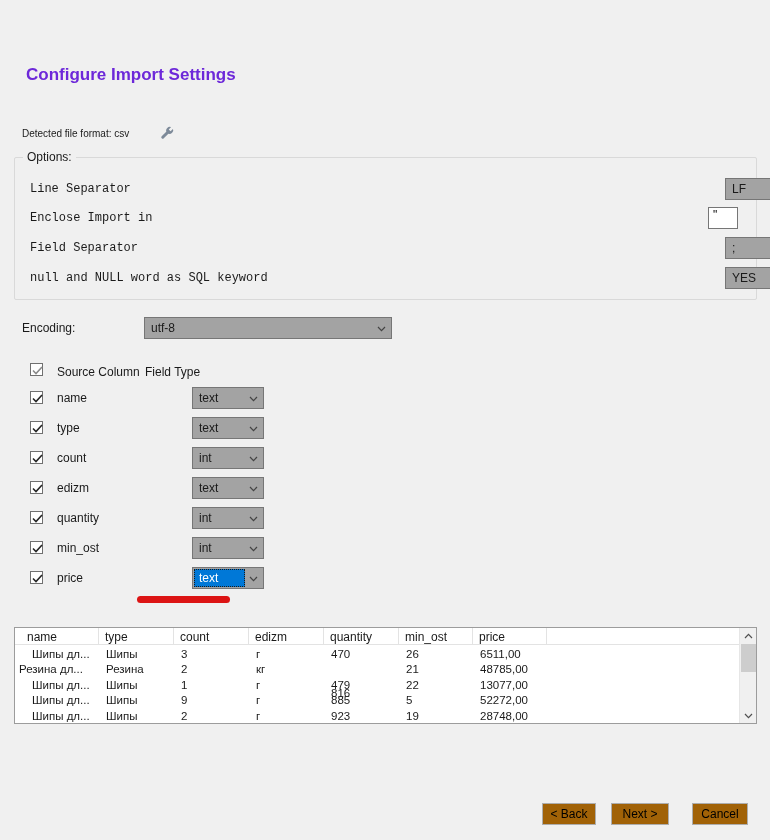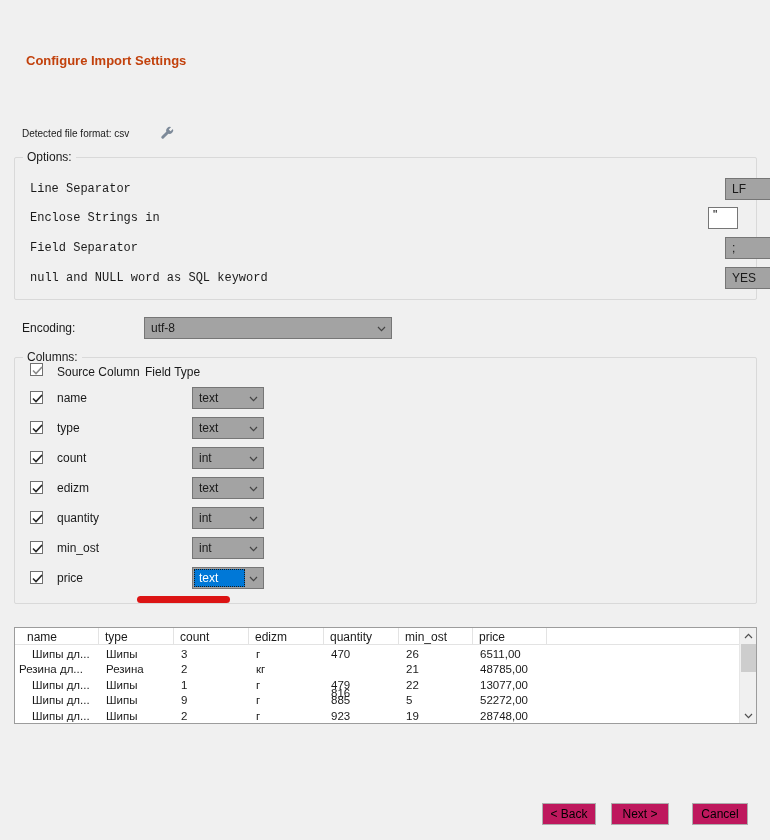--- a/index.html
+++ b/index.html
@@ -11,21 +11,21 @@
   .titlebar { position:absolute; left:0; top:0; width:770px; height:30px; background:#ffffff; }
   .app-icon { position:absolute; left:8px; top:7px; width:16px; height:16px; }
   .title-text { position:absolute; left:31px; top:8px; font-size:12px; color:#000; }
   .win-btn { position:absolute; top:0; width:45px; height:30px; display:flex; align-items:center; justify-content:center; cursor:default; }
   .btn-min { right:78px; } .btn-max { right:34px; } .btn-close { right:-10px; }
   .glyph-min { width:11px; height:0; border-top:1px solid #000; display:block; }
   .glyph-max { width:10px; height:10px; border:1px solid #000; display:block; }
   .glyph-close { font-size:15px; line-height:15px; color:#000; }
 
   
-  .page-heading { position:absolute; left:26px; top:53px; font-size:13px; font-weight:bold; color:#c2410c; }
+  .page-heading { position:absolute; left:26px; top:65px; font-size:17px; font-weight:bold; color:#6d28d9; }
   .detected { position:absolute; left:22px; top:128px; font-size:10px; }
   .wrench { position:absolute; left:158px; top:125px; width:17px; height:17px; }
 
   
   .groupbox { position:absolute; border:1px solid #d9d9d9; border-radius:2px; }
   .groupbox-label { position:absolute; top:-8px; left:8px; background:#f0f0f0; padding:0 4px; font-size:12px; color:#1a1a1a; }
   .gb-options { left:14px; top:157px; width:743px; height:143px; }
   .gb-columns { left:14px; top:357px; width:743px; height:247px; }
 
   .opt-label { position:absolute; left:30px; height:22px; display:flex; align-items:center; font-size:12px;font-family:Liberation Mono, monospace; }
@@ -53,21 +53,21 @@
   .pv-header { position:absolute; left:0; top:0; right:17px; height:17px; background:#fff; border-bottom:1px solid #e3e3e3; }
   .pv-hcell { position:absolute; top:0; height:17px; display:flex; align-items:center; padding-left:6px; font-size:12px; color:#1a1a1a; border-right:1px solid #e3e3e3; }
   .pv-row { position:absolute; left:0; right:17px; height:15px; }
   .pv-cell { position:absolute; top:0; height:15px; display:flex; align-items:center; padding-left:7px; font-size:11.5px; white-space:nowrap; overflow:hidden; }
   .scrollbar { position:absolute; right:0; top:0; bottom:0; width:17px; background:#f0f0f0; border-left:1px solid #e6e6e6; }
   .sb-arrow { position:absolute; left:0; width:17px; height:15px; display:flex; align-items:center; justify-content:center; }
   .sb-up { top:0; } .sb-down { bottom:0; }
   .sb-thumb { position:absolute; left:1px; top:16px; width:15px; height:28px; background:#cdcdcd; }
 
   
-  .btn { position:absolute; top:803px; height:22px; background:#be185d; border:1px solid #adadad; font-family:"Liberation Sans", sans-serif; font-size:12px; display:flex; align-items:center; justify-content:center; cursor:default; }
+  .btn { position:absolute; top:803px; height:22px; background:#a16207; border:1px solid #adadad; font-family:"Liberation Sans", sans-serif; font-size:12px; display:flex; align-items:center; justify-content:center; cursor:default; }
   .btn-back { left:542px; width:54px; }
   .btn-next { left:611px; width:58px; }
   .btn-cancel { left:692px; width:56px; }
 </style>
 </head>
 <body>
 
 <div class="window">
 
 
@@ -79,21 +79,21 @@
       <circle cx="8" cy="3.8" r="3.2"></circle>
       <rect x="6.8" y="0" width="2.4" height="3.8" fill="#f0f0f0"></rect>
       <rect x="6.6" y="5.2" width="2.8" height="9.2" rx="1.4"></rect>
     </g>
   </svg>
 
   <div class="groupbox gb-options">
     <span class="groupbox-label">Options:</span>
   </div>
   <div class="opt-label" style="top:178px;">Line Separator</div>
-  <div class="opt-label" style="top:207px;">Enclose Strings in</div>
+  <div class="opt-label" style="top:207px;">Enclose Import in</div>
   <div class="opt-label" style="top:237px;">Field Separator</div>
   <div class="opt-label" style="top:267px;">null and NULL word as SQL keyword</div>
 
   <div class="combo" style="left:678px; top:178px; width:60px;">
     <span class="combo-text">LF</span>
     <svg class="chev" viewBox="0 0 9 6">
         <polyline points="1,1 4.5,4.6 8,1" fill="none" stroke="#444" stroke-width="1.2"></polyline>
       </svg>
   </div>
   <input class="win-input" style="left: 708px; top: 207px; width: 30px;" value="&quot;">
@@ -111,23 +111,20 @@
   </div>
 
   <div class="enc-label">Encoding:</div>
   <div class="combo" style="left:97px; top:317px; width:248px;">
     <span class="combo-text">utf-8</span>
     <svg class="chev" viewBox="0 0 9 6">
         <polyline points="1,1 4.5,4.6 8,1" fill="none" stroke="#444" stroke-width="1.2"></polyline>
       </svg>
   </div>
 
-  <div class="groupbox gb-columns">
-    <span class="groupbox-label">Columns:</span>
-  </div>
   <span class="checkbox" style="left:30px; top:363px;">
     <svg width="11" height="9" viewBox="0 0 11 9">
         <polyline points="1,4.5 4,7.5 10,1" fill="none" stroke="#8a8a8a" stroke-width="1.6"></polyline>
       </svg>
   </span>
   <span class="colhdr" style="left:57px; top:365px;">Source Column</span>
   <span class="colhdr" style="left:145px; top:365px;">Field Type</span>
   <div id="column-rows">
   <div>
     <span class="checkbox" style="left: 30px; top: 391px;">

